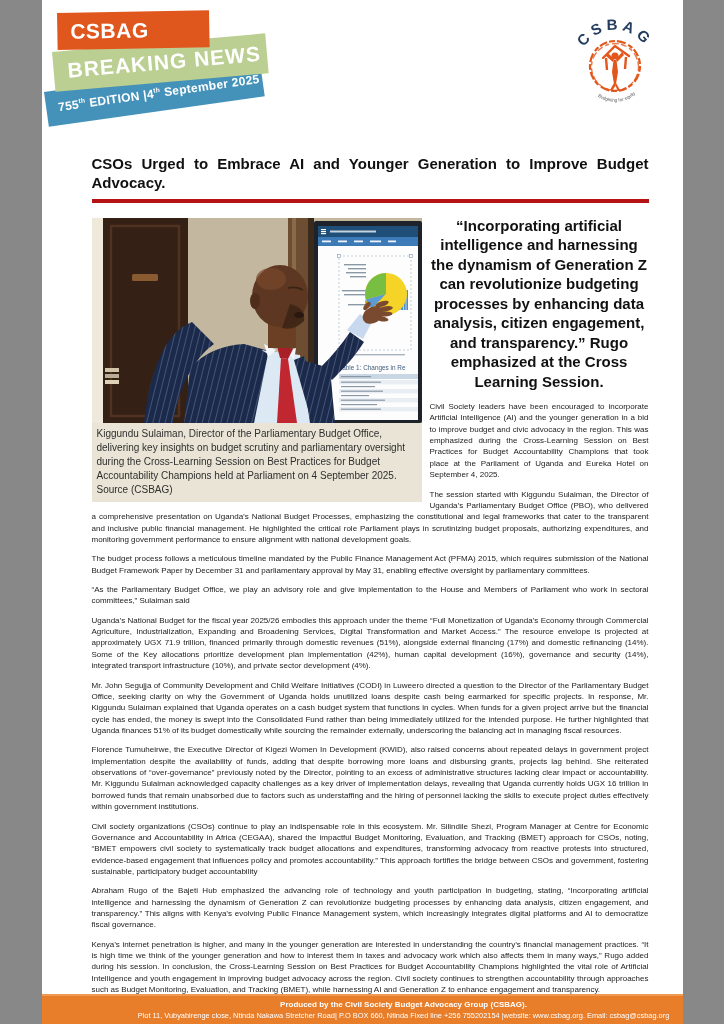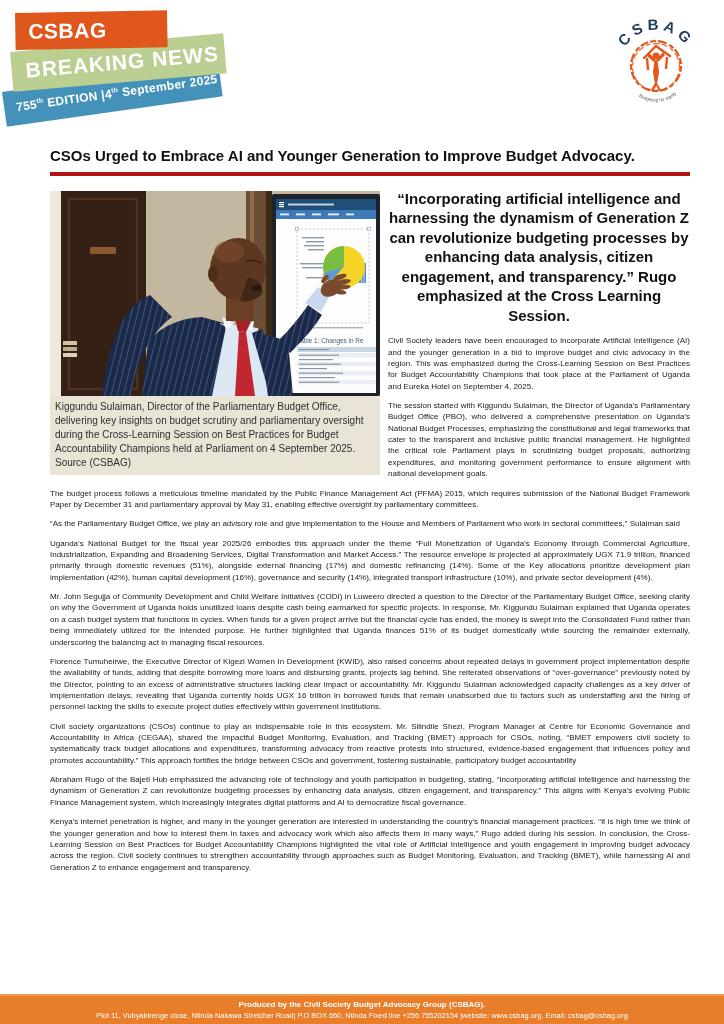--- a/index.html
+++ b/index.html
@@ -1,20 +1,20 @@
 <!DOCTYPE html>
 <html><head>
 <meta charset="utf-8">
 <style>
   * { margin: 0; padding: 0; box-sizing: border-box; }
   html, body { background: #888; }
   body { display: flex; justify-content: center; }
   .page {
     position: relative;
-    width: 724px; height: 1024px;
+    width: 641px; height: 1024px;
     background: #ffffff;
     overflow: hidden;
     font-family: "Liberation Sans", "DejaVu Sans", sans-serif;
     color: #1b1b1b;
   }
   
   .masthead { position: relative; height: 136px; }
   .banner { position: absolute; color: #fff; font-weight: bold; }
   .banner-org {
     left: 15px; top: 13px; width: 152px; height: 37px;
@@ -31,21 +31,21 @@
   .banner-edition {
     left: 2px; top: 92px; width: 218px; height: 35px;
     background: #4492BA; z-index: 1;
     font-size: 12px; padding: 10px 0 0 12px; letter-spacing: .3px;
     transform: rotate(-8deg); transform-origin: left top;
   }
   .banner-edition sup, .rich sup { vertical-align: super; font-size: .55em; }
   .logo { position: absolute; right: 18px; top: 6px; width: 100px; height: 104px; }
   
   .headline {
-    margin: 11px 34px 0 50px;
+    margin: 19px 34px 0 50px;
     font-size: 15px; font-weight: bold; line-height: 1.25;
     text-align: justify; color: #111;
   }
   .title-rule { margin: 6px 34px 0 50px; height: 4px; background: #B41214; border: none; }
   
   .article {
     margin: 13px 34px 0 50px;
     font-size: 8px; line-height: 1.42; text-align: justify;
   }
   .article p { margin-bottom: 8px; }

